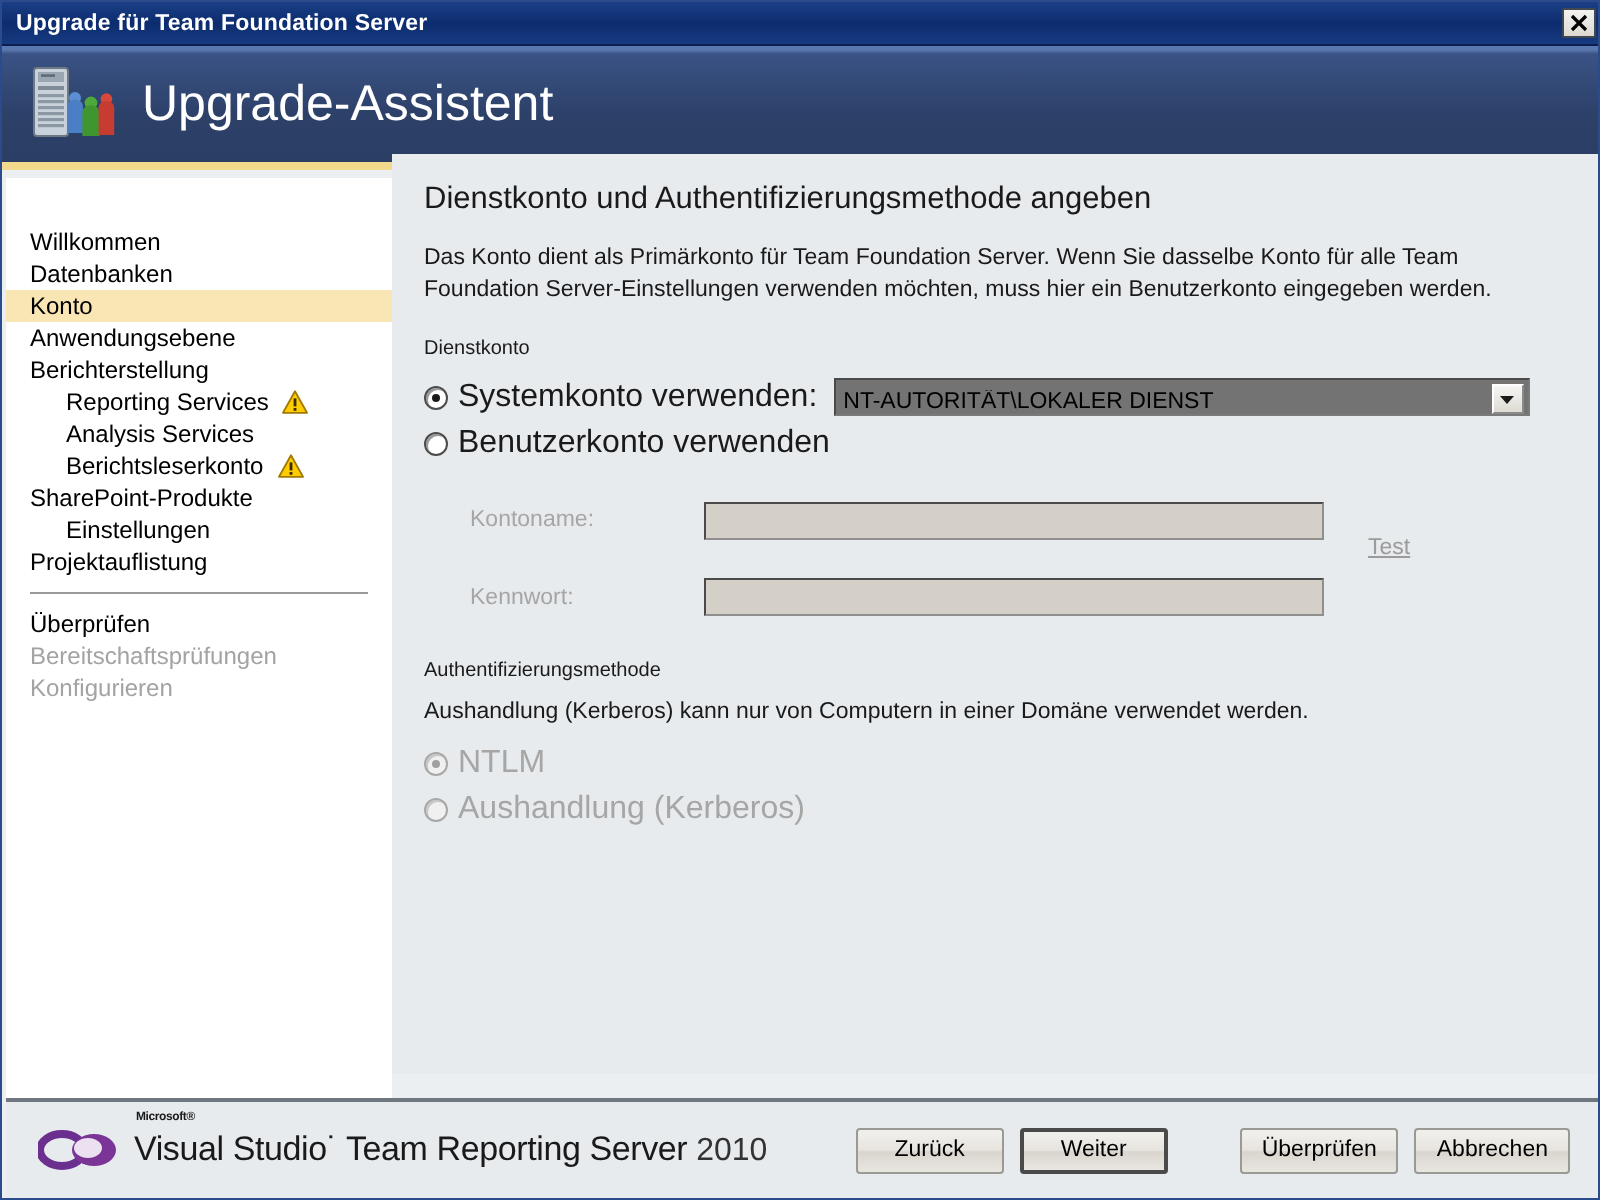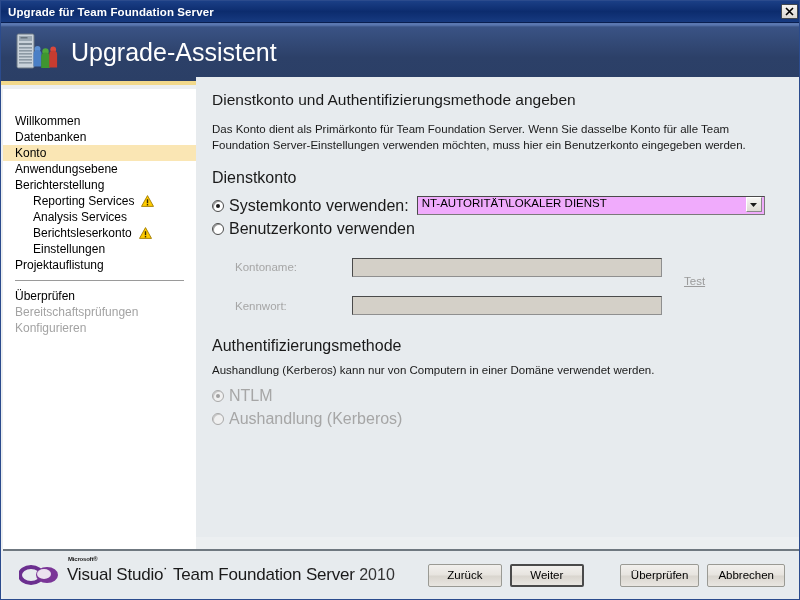--- a/index.html
+++ b/index.html
@@ -105,21 +105,21 @@
     white-space: nowrap;
   }
   #content-desc {
     font-size: 11.5px;
     color: #1a1a1a;
     line-height: 16px;
     margin: 0 0 16px 0;
     max-width: 540px;
   }
   .section-label {
-    font-size: 16px;
+    font-size: 10px;
     color: #1a1a1a;
     margin-bottom: 9px;
   }
 
   .radio-row { display: flex; align-items: center; margin-bottom: 5px; }
   .radio {
     width: 12px; height: 12px; flex: none;
     border-radius: 50%;
     background: #ffffff;
     border: 1px solid #4c4c4c;
@@ -135,25 +135,25 @@
     border-radius: 50%;
     background: #1a1a1a;
   }
   .radio.dim { border-color: #a8a8a8; box-shadow: inset 1px 1px 0 #c8c8c8; background: #f0f0f0; }
   .radio.dim.checked::after { background: #a0a0a0; }
   .radio-label { font-size: 16px; color: #1a1a1a; white-space: nowrap; cursor: default; }
   .radio-label.dim { color: #a6a6a6; }
 
   .combo {
     width: 348px; height: 19px;
-    background: #f0abfc;
+    background: #737373;
     border: 1px solid #7a7a7a;
     border-top-color: #4a4a4a;
     border-left-color: #4a4a4a;
-    display: flex; align-items: flex-start;
+    display: flex; align-items: flex-end;
     margin-left: 8px;
     position: relative;
     cursor: pointer;
   }
   .combo .val {
     font-size: 11.5px;
     color: #000;
     padding-left: 4px;
     white-space: nowrap;
     flex: 1;
@@ -309,20 +309,23 @@
         <div class="nav-item indent">
           <span>Berichtsleserkonto</span>
           <span class="warn">
             <svg width="13" height="12" viewBox="0 0 13 12">
               <path d="M6.5 0.6 L12.5 11.4 L0.5 11.4 Z" fill="#ffcc00" stroke="#a07a00" stroke-width="0.9" stroke-linejoin="round"></path>
               <rect x="5.8" y="4.2" width="1.4" height="4" fill="#3a2c00"></rect>
               <rect x="5.8" y="9" width="1.4" height="1.4" fill="#3a2c00"></rect>
             </svg>
           </span>
         </div>
+        <div class="nav-item">
+          <span>SharePoint-Produkte</span>
+        </div>
         <div class="nav-item indent">
           <span>Einstellungen</span>
         </div>
         <div class="nav-item">
           <span>Projektauflistung</span>
         </div>
       </div>
     <div class="nav-sep"></div>
     <div id="nav-group-2">
         <div class="nav-item">
@@ -388,21 +391,21 @@
   <div id="footer-sep"></div>
   <div id="footer">
     <div id="vs-logo">
       <svg width="42" height="22" viewBox="0 0 42 22">
         <ellipse cx="12" cy="11" rx="11" ry="8" fill="none" stroke="#6b2f8f" stroke-width="4"></ellipse>
         <ellipse cx="28" cy="11" rx="11" ry="8" fill="#7a3597"></ellipse>
         <ellipse cx="25" cy="10" rx="7" ry="5" fill="#ffffff" opacity="0.85"></ellipse>
       </svg>
       <div class="txt">
         <span class="ms">Microsoft®</span>
-        <span class="main">Visual Studio˙ Team Foundation Server</span>
+        <span class="main">Visual Studio˙ Team Reporting Server</span>
         <span class="year">2010</span>
       </div>
     </div>
     <div id="footer-buttons">
       <button class="btn">Zurück</button>
       <button class="btn default">Weiter</button>
       <button class="btn gap">Überprüfen</button>
       <button class="btn">Abbrechen</button>
     </div>
   </div>

